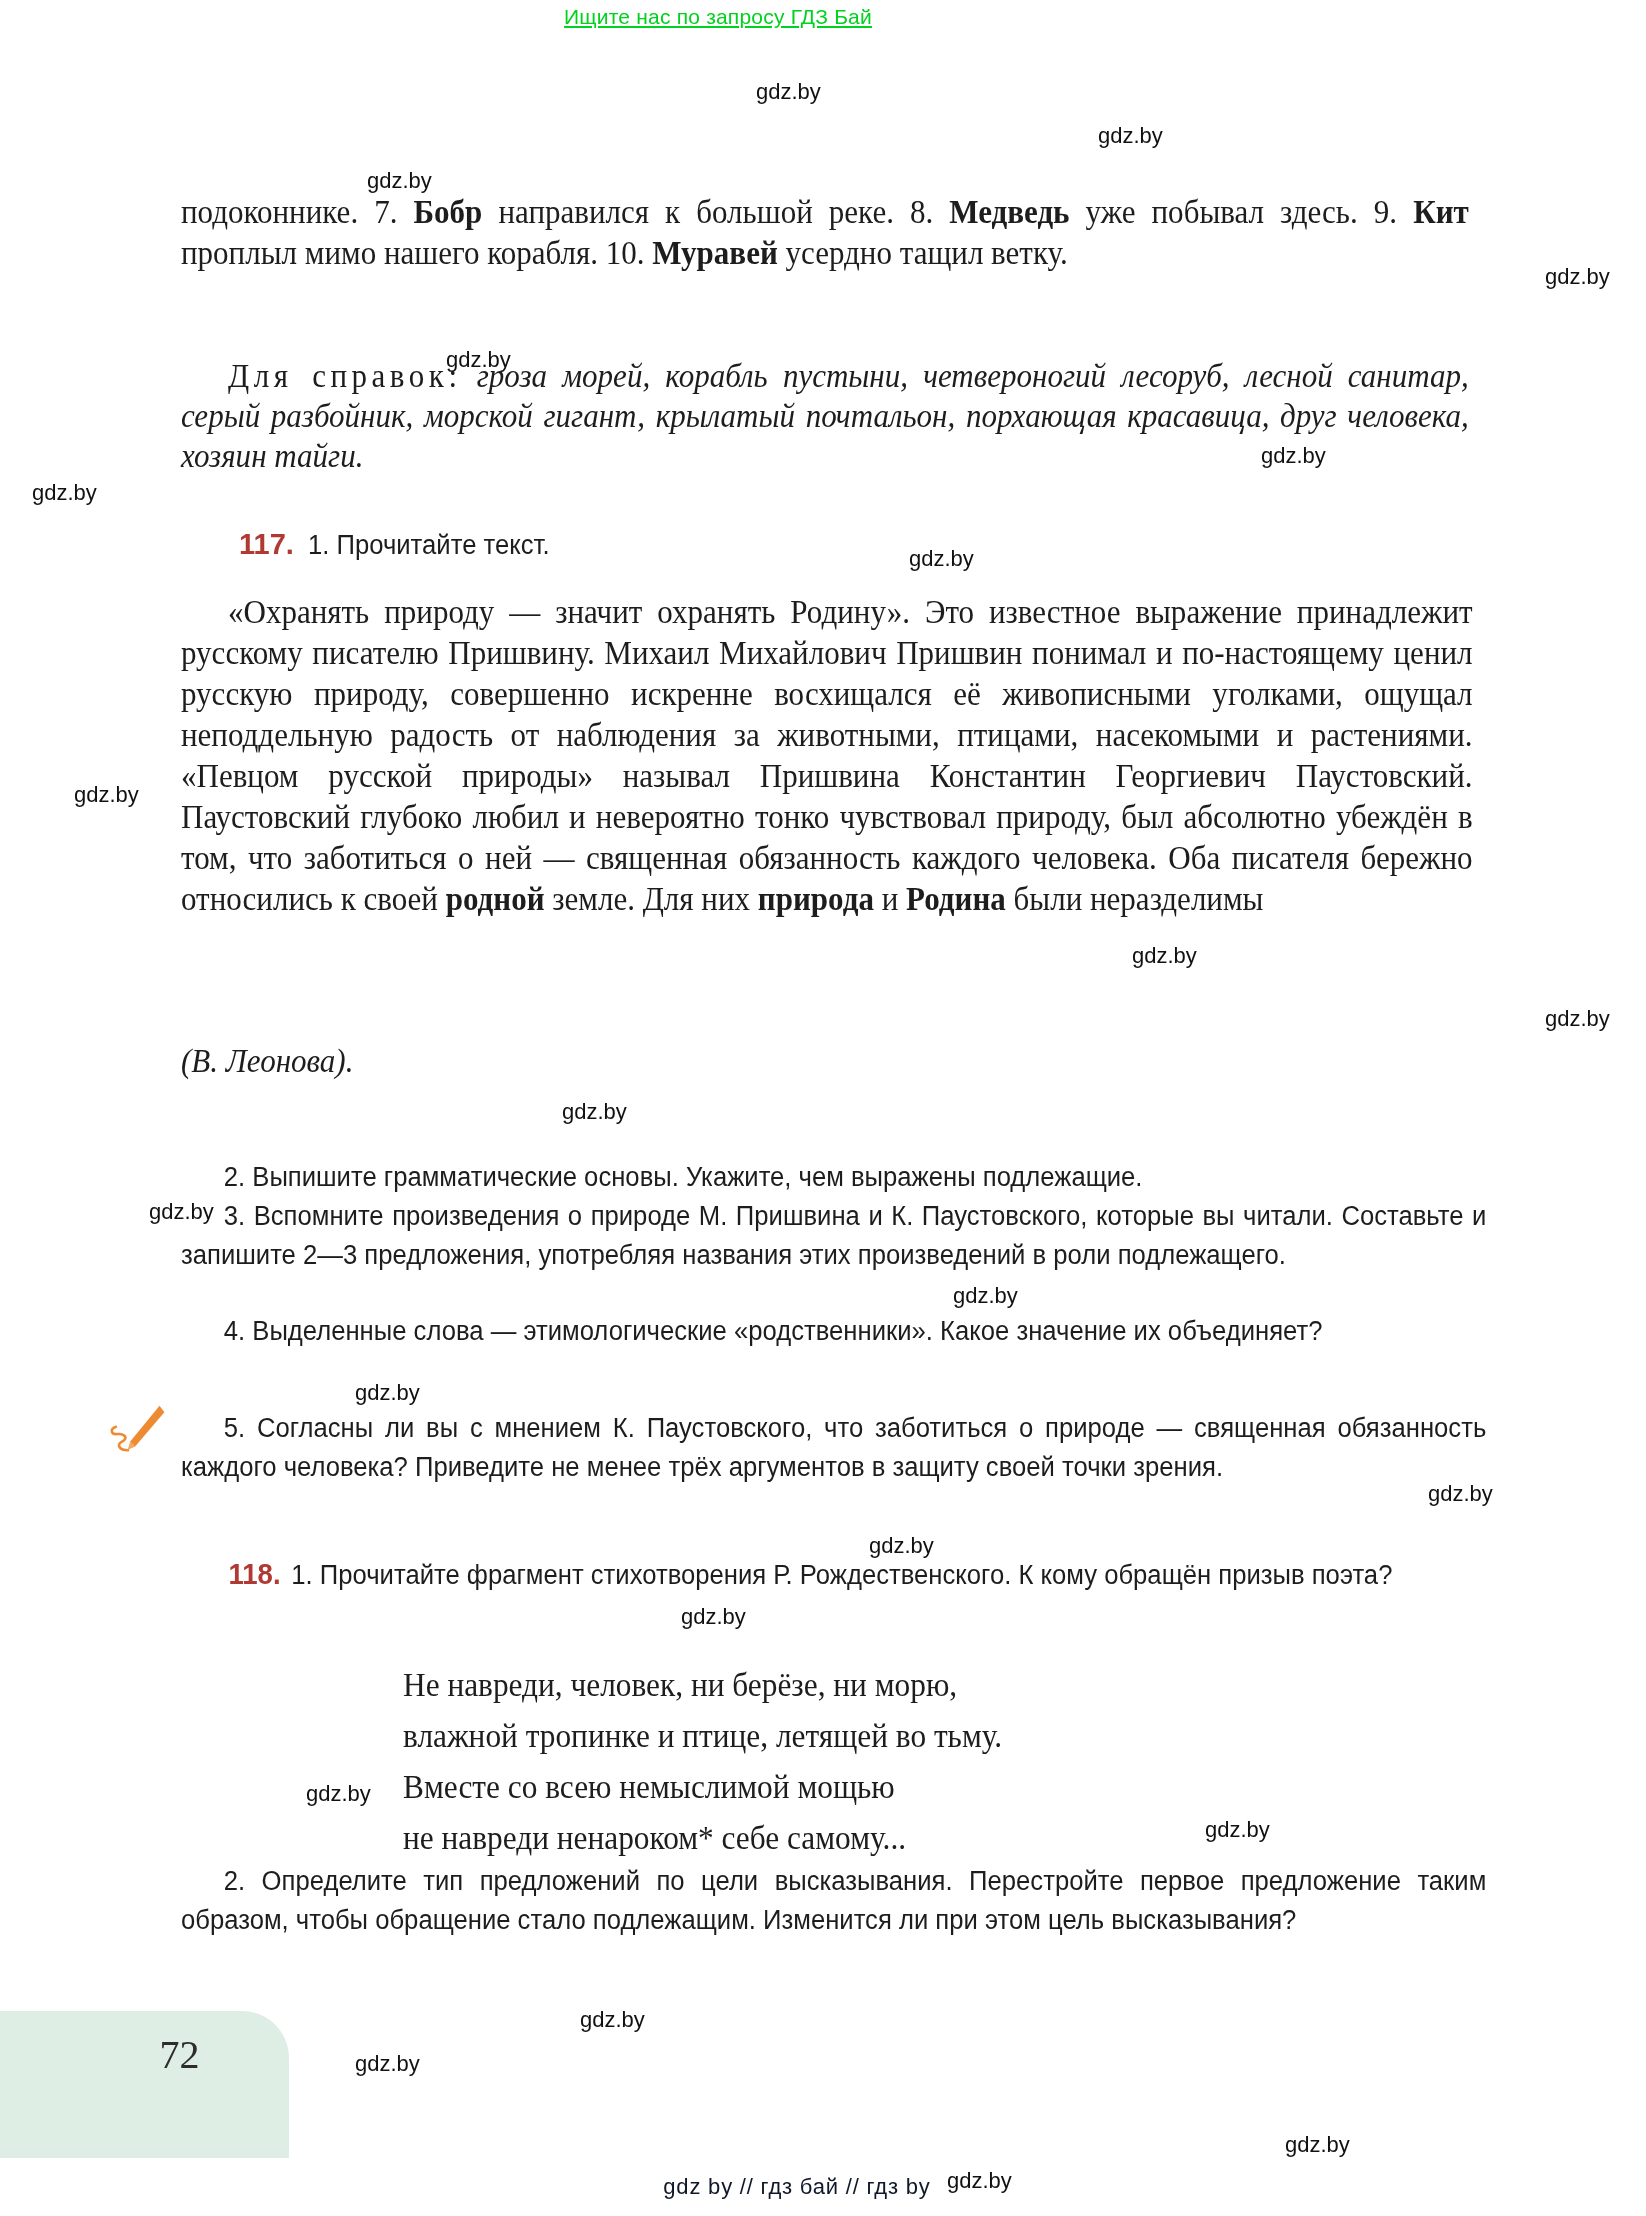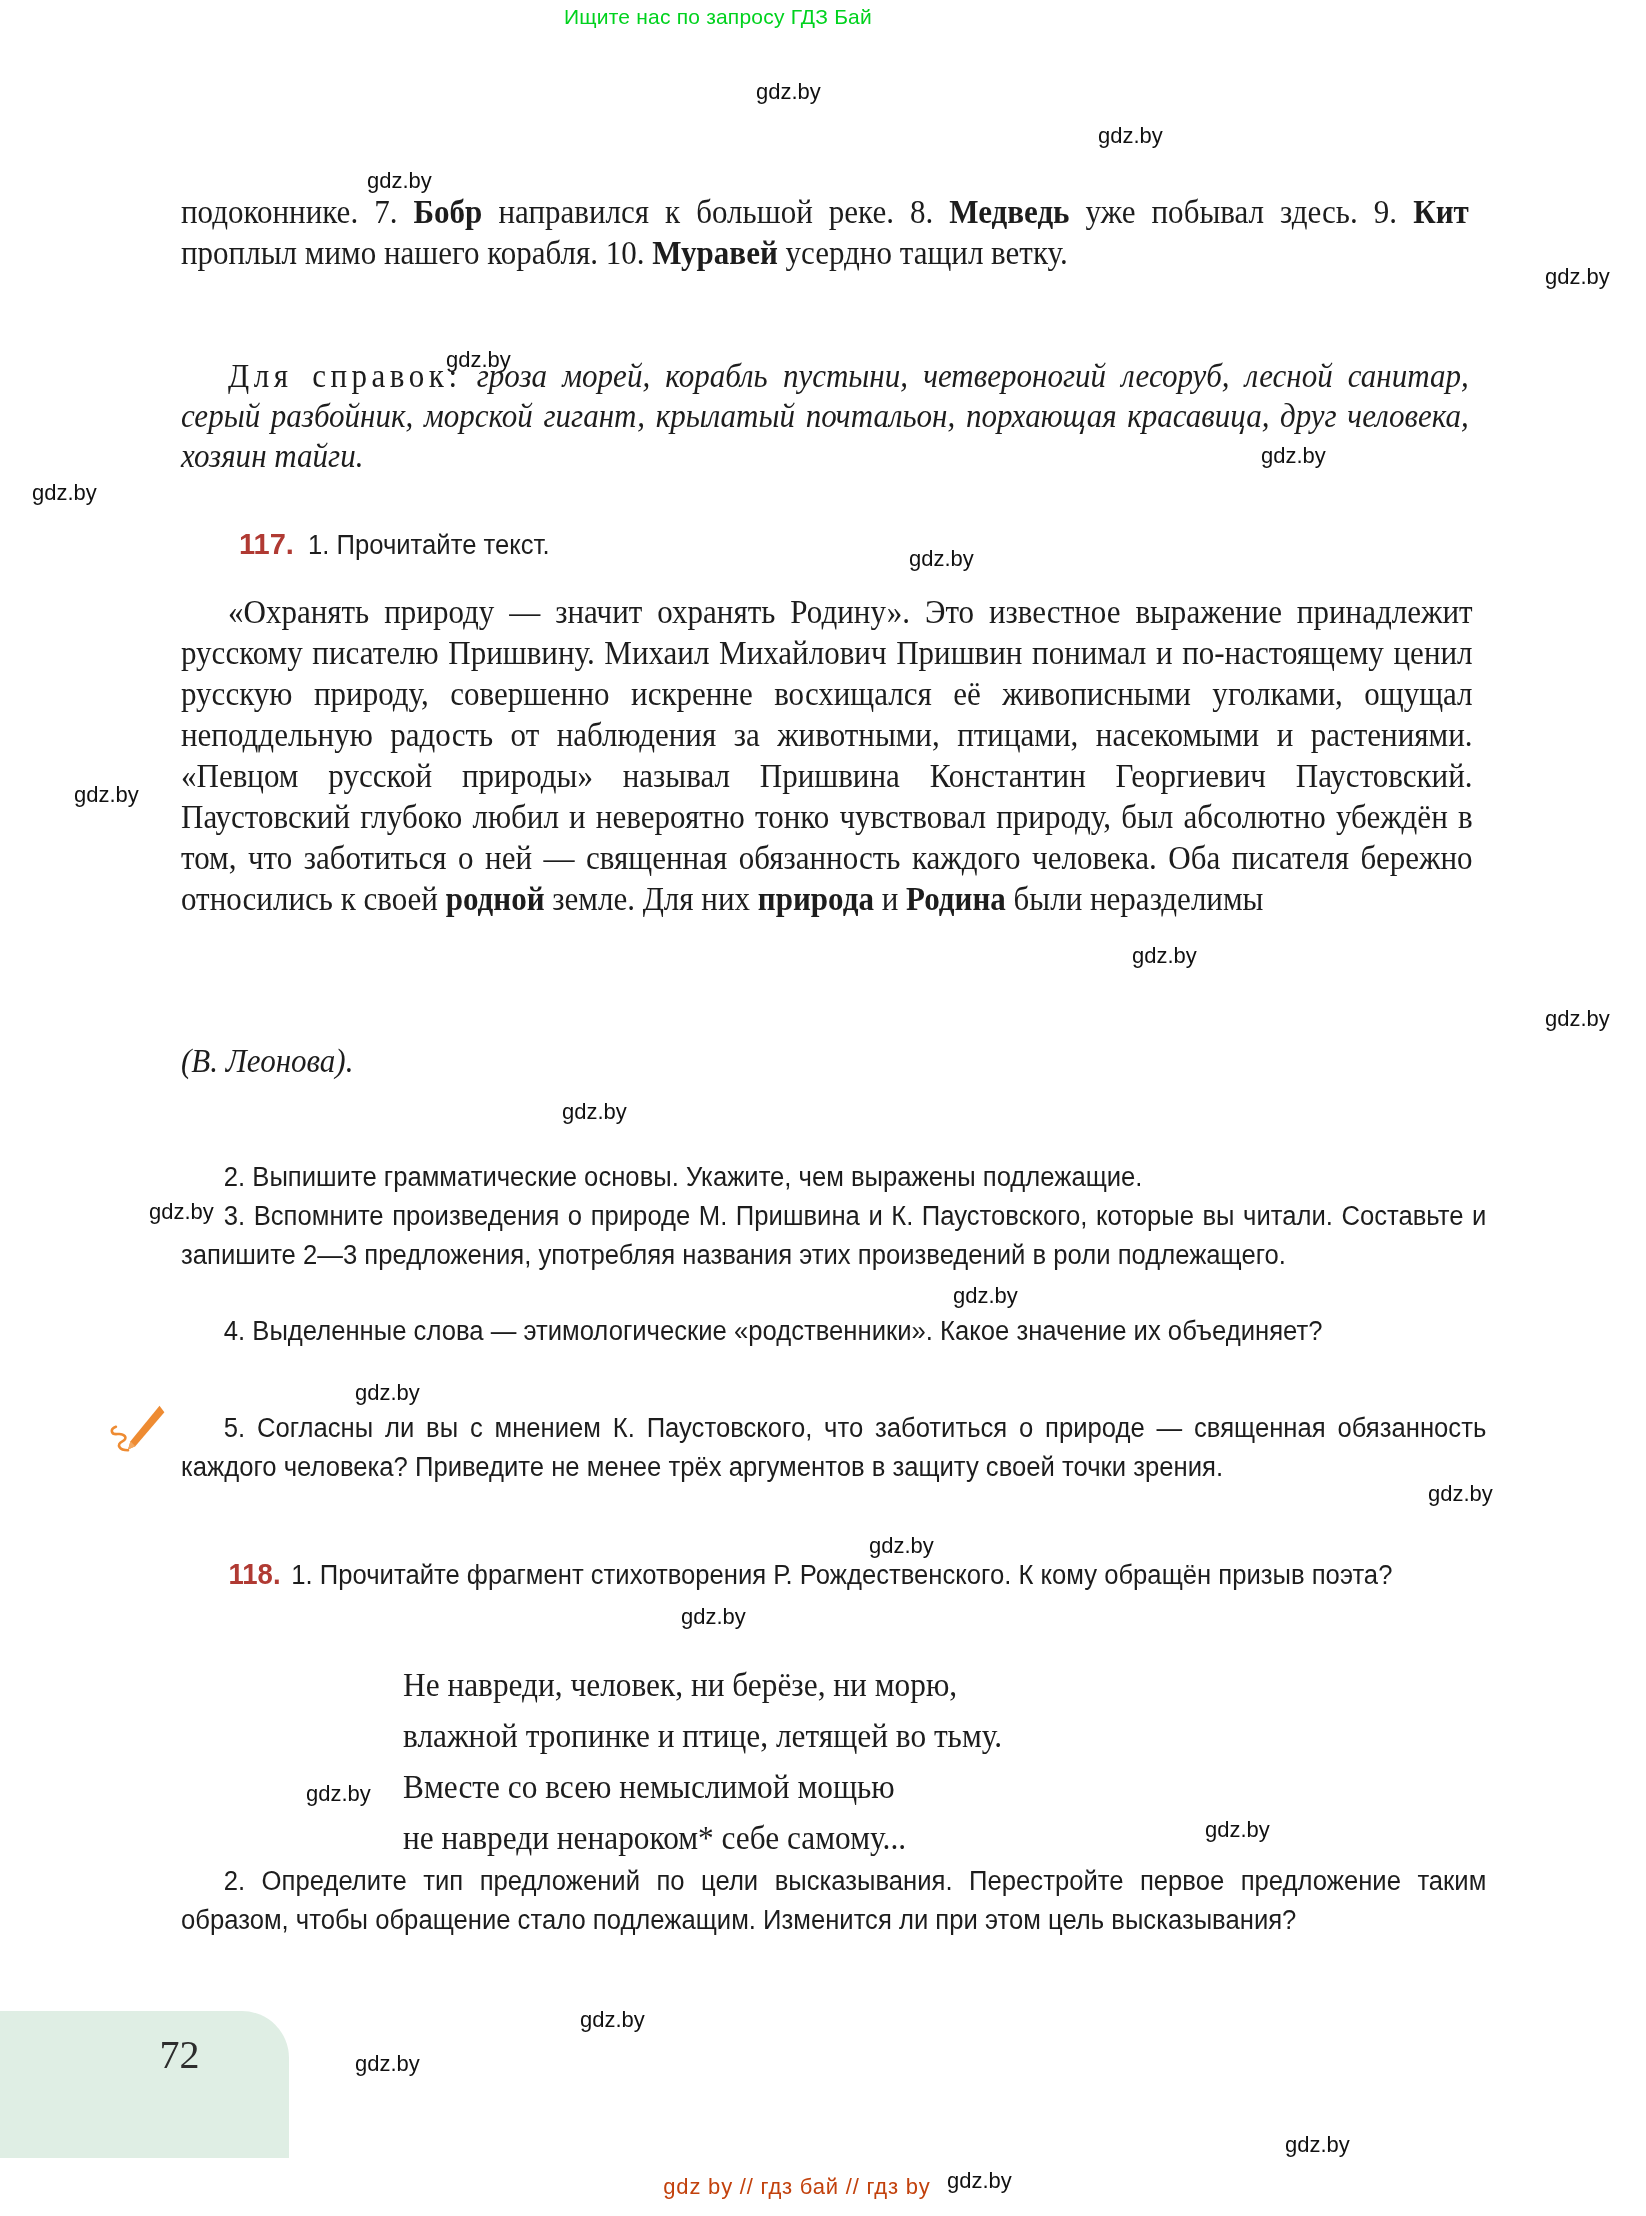--- a/index.html
+++ b/index.html
@@ -20,20 +20,21 @@
   .promo {
     position: absolute;
     top: 4.8px;
     left: 0;
     width: 1436px;
     text-align: center;
     font-family: "Liberation Sans", sans-serif;
     font-size: 21px;
     color: #00d21e;
     letter-spacing: 0.2px;
+    text-decoration: underline;
   }
 
   
   .wm {
     position: absolute;
     font-family: "Liberation Sans", sans-serif;
     font-size: 22px;
     color: #111111;
     white-space: nowrap;
     pointer-events: none;
@@ -63,21 +64,21 @@
 
   
   .footer {
     position: absolute;
     left: 0;
     top: 2174px;
     width: 1594px;
     text-align: center;
     font-family: "Liberation Sans", sans-serif;
     font-size: 22px;
-    color: #c2410c;
+    color: #0f172a;
     letter-spacing: 0.8px;
   }
 
   
   .blk { position: absolute; }
 
   
   .serif {
     font-family: "Liberation Serif", "DejaVu Serif", serif;
     font-size: 33px;

